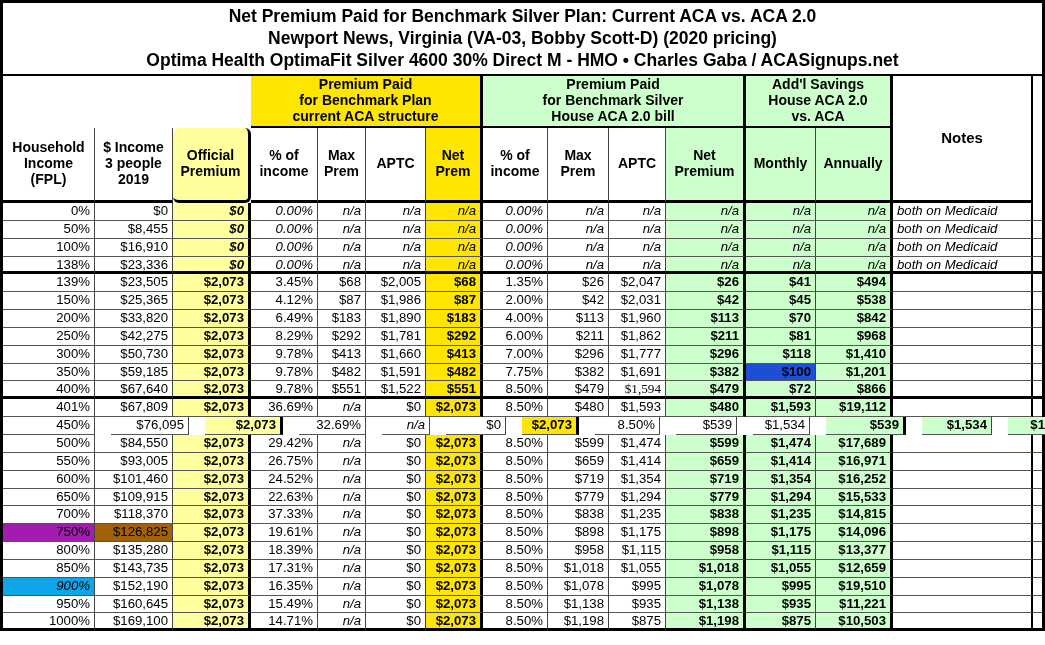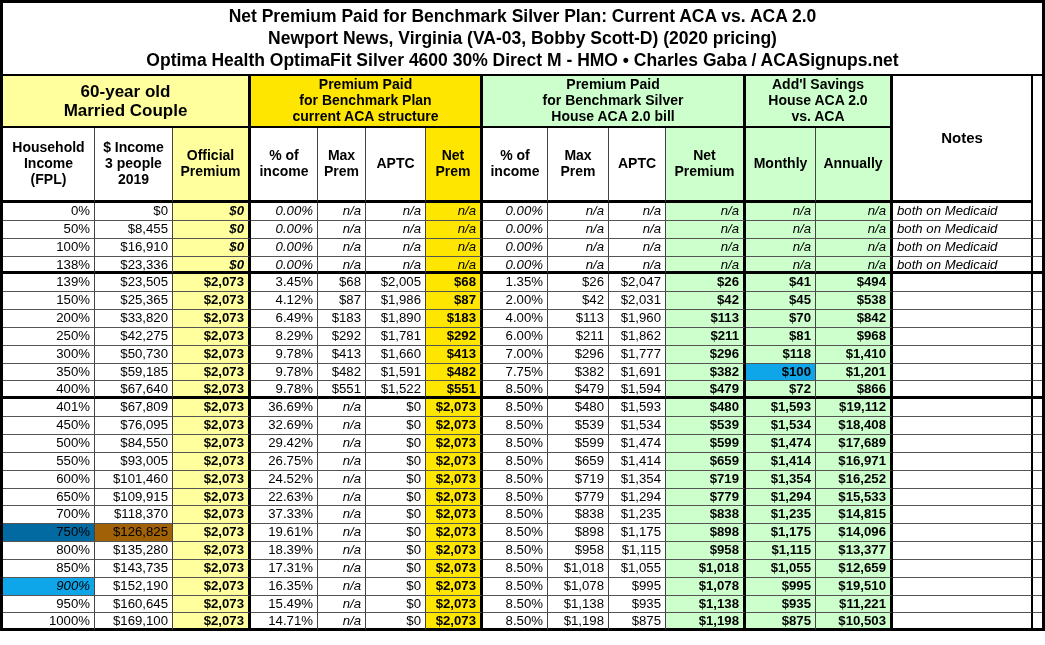--- a/index.html
+++ b/index.html
@@ -33,40 +33,38 @@
 </head>
 <body>
 
 <div id="frame">
   <div id="title-block">
     <div>Net Premium Paid for Benchmark Silver Plan: Current ACA vs. ACA 2.0</div>
     <div>Newport News, Virginia (VA-03, Bobby Scott-D) (2020 pricing)</div>
     <div>Optima Health OptimaFit Silver 4600 30% Direct M - HMO • Charles Gaba / ACASignups.net</div>
   </div>
   <div id="header-grid" style="grid-template-columns: 92px 78px 78px 67px 48px 60px 57px 65px 61px 57px 80px 70px 77px 140px 1fr;">
-      <div class="hcell grow grow-big gb" style="background: rgb(255, 255, 158); grid-column: 1 / span 3;">60-year old
-Married Couple</div>
       <div class="hcell grow gb" style="background: rgb(255, 230, 0); grid-column: 4 / span 4;">Premium Paid
 for Benchmark Plan
 current ACA structure</div>
       <div class="hcell grow gb" style="background: rgb(204, 255, 204); grid-column: 8 / span 4;">Premium Paid
 for Benchmark Silver
 House ACA 2.0 bill</div>
       <div class="hcell grow gb" style="background: rgb(204, 255, 204); grid-column: 12 / span 2;">Add'l Savings
 House ACA 2.0
 vs. ACA</div>
       <div class="hcell notes-span gb2" style="background: rgb(255, 255, 255); grid-area: 1 / 14 / 3 / span 1;">Notes</div>
       <div class="hcell nob" style="background: rgb(255, 255, 255); grid-area: 1 / 15 / 3; border-bottom: none;"></div>
       <div class="hcell chead" style="background: rgb(255, 255, 255); grid-area: 2 / 1;">Household
 Income
 (FPL)</div>
       <div class="hcell chead" style="background: rgb(255, 255, 255); grid-area: 2 / 2;">$ Income
 3 people
 2019</div>
-      <div class="hcell chead gb" style="background: rgb(255, 255, 158); grid-area: 2 / 3;">Official
+      <div class="hcell chead gb" style="background: rgb(255, 255, 158); grid-area: 2 / 3; border-radius: 6px;">Official
 Premium</div>
       <div class="hcell chead" style="background: rgb(255, 255, 255); grid-area: 2 / 4;">% of
 income</div>
       <div class="hcell chead" style="background: rgb(255, 255, 255); grid-area: 2 / 5;">Max
 Prem</div>
       <div class="hcell chead" style="background: rgb(255, 255, 255); grid-area: 2 / 6;">APTC</div>
       <div class="hcell chead gb" style="background: rgb(255, 230, 0); grid-area: 2 / 7;">Net
 Prem</div>
       <div class="hcell chead" style="background: rgb(255, 255, 255); grid-area: 2 / 8;">% of
 income</div>
@@ -237,36 +235,36 @@
         <div class="cell" style="background: rgb(255, 255, 255);">$59,185</div>
         <div class="cell b gb" style="background: rgb(255, 255, 158);">$2,073</div>
         <div class="cell" style="background: rgb(255, 255, 255);">9.78%</div>
         <div class="cell" style="background: rgb(255, 255, 255);">$482</div>
         <div class="cell" style="background: rgb(255, 255, 255);">$1,591</div>
         <div class="cell b gb" style="background: rgb(255, 230, 0);">$482</div>
         <div class="cell" style="background: rgb(255, 255, 255);">7.75%</div>
         <div class="cell" style="background: rgb(255, 255, 255);">$382</div>
         <div class="cell" style="background: rgb(255, 255, 255);">$1,691</div>
         <div class="cell b gb" style="background: rgb(204, 255, 204);">$382</div>
-        <div class="cell b" style="background: #0ea5e9;">$100</div>
+        <div class="cell b" style="background: #1d4ed8;">$100</div>
         <div class="cell b gb" style="background: rgb(204, 255, 204);">$1,201</div>
         <div class="cell i left gb2" style="background: rgb(255, 255, 255);"></div>
         <div class="cell filler" style="background: rgb(255, 255, 255);"></div>
       </div>
       <div class="drow thick-bottom" style="grid-template-columns: 92px 78px 78px 67px 48px 60px 57px 65px 61px 57px 80px 70px 77px 140px 1fr;">
         <div class="cell" style="background: rgb(255, 255, 255);">400%</div>
         <div class="cell" style="background: rgb(255, 255, 255);">$67,640</div>
         <div class="cell b gb" style="background: rgb(255, 255, 158);">$2,073</div>
         <div class="cell" style="background: rgb(255, 255, 255);">9.78%</div>
         <div class="cell" style="background: rgb(255, 255, 255);">$551</div>
         <div class="cell" style="background: rgb(255, 255, 255);">$1,522</div>
         <div class="cell b gb" style="background: rgb(255, 230, 0);">$551</div>
         <div class="cell" style="background: rgb(255, 255, 255);">8.50%</div>
         <div class="cell" style="background: rgb(255, 255, 255);">$479</div>
-        <div class="cell" style="background: rgb(255, 255, 255);">$1,594</div>
+        <div class="cell" style="background: rgb(255, 255, 255); font-family: Liberation Serif, serif;">$1,594</div>
         <div class="cell b gb" style="background: rgb(204, 255, 204);">$479</div>
         <div class="cell b" style="background: rgb(204, 255, 204);">$72</div>
         <div class="cell b gb" style="background: rgb(204, 255, 204);">$866</div>
         <div class="cell i left gb2" style="background: rgb(255, 255, 255);"></div>
         <div class="cell filler" style="background: rgb(255, 255, 255);"></div>
       </div>
       <div class="drow" style="grid-template-columns: 92px 78px 78px 67px 48px 60px 57px 65px 61px 57px 80px 70px 77px 140px 1fr;">
         <div class="cell" style="background: rgb(255, 255, 255);">401%</div>
         <div class="cell" style="background: rgb(255, 255, 255);">$67,809</div>
         <div class="cell b gb" style="background: rgb(255, 255, 158);">$2,073</div>
@@ -276,21 +274,21 @@
         <div class="cell b gb" style="background: rgb(255, 230, 0);">$2,073</div>
         <div class="cell" style="background: rgb(255, 255, 255);">8.50%</div>
         <div class="cell" style="background: rgb(255, 255, 255);">$480</div>
         <div class="cell" style="background: rgb(255, 255, 255);">$1,593</div>
         <div class="cell b gb" style="background: rgb(204, 255, 204);">$480</div>
         <div class="cell b" style="background: rgb(204, 255, 204);">$1,593</div>
         <div class="cell b gb" style="background: rgb(204, 255, 204);">$19,112</div>
         <div class="cell i left gb2" style="background: rgb(255, 255, 255);"></div>
         <div class="cell filler" style="background: rgb(255, 255, 255);"></div>
       </div>
-      <div class="drow" style="grid-template-columns: 92px 78px 78px 67px 48px 60px 57px 65px 61px 57px 80px 70px 77px 140px 1fr;">
+      <div class="drow" style="grid-template-columns: 92px 78px 78px 67px 48px 60px 57px 65px 61px 57px 80px 70px 77px 140px 1fr; gap: 16px;">
         <div class="cell" style="background: rgb(255, 255, 255);">450%</div>
         <div class="cell" style="background: rgb(255, 255, 255);">$76,095</div>
         <div class="cell b gb" style="background: rgb(255, 255, 158);">$2,073</div>
         <div class="cell" style="background: rgb(255, 255, 255);">32.69%</div>
         <div class="cell i" style="background: rgb(255, 255, 255);">n/a</div>
         <div class="cell" style="background: rgb(255, 255, 255);">$0</div>
         <div class="cell b gb" style="background: rgb(255, 230, 0);">$2,073</div>
         <div class="cell" style="background: rgb(255, 255, 255);">8.50%</div>
         <div class="cell" style="background: rgb(255, 255, 255);">$539</div>
         <div class="cell" style="background: rgb(255, 255, 255);">$1,534</div>
@@ -379,21 +377,21 @@
         <div class="cell" style="background: rgb(255, 255, 255);">8.50%</div>
         <div class="cell" style="background: rgb(255, 255, 255);">$838</div>
         <div class="cell" style="background: rgb(255, 255, 255);">$1,235</div>
         <div class="cell b gb" style="background: rgb(204, 255, 204);">$838</div>
         <div class="cell b" style="background: rgb(204, 255, 204);">$1,235</div>
         <div class="cell b gb" style="background: rgb(204, 255, 204);">$14,815</div>
         <div class="cell i left gb2" style="background: rgb(255, 255, 255);"></div>
         <div class="cell filler" style="background: rgb(255, 255, 255);"></div>
       </div>
       <div class="drow" style="grid-template-columns: 92px 78px 78px 67px 48px 60px 57px 65px 61px 57px 80px 70px 77px 140px 1fr;">
-        <div class="cell" style="background: #0369a1;">750%</div>
+        <div class="cell" style="background: #a21caf;">750%</div>
         <div class="cell" style="background: #a16207;">$126,825</div>
         <div class="cell b gb" style="background: rgb(255, 255, 158);">$2,073</div>
         <div class="cell" style="background: rgb(255, 255, 255);">19.61%</div>
         <div class="cell i" style="background: rgb(255, 255, 255);">n/a</div>
         <div class="cell" style="background: rgb(255, 255, 255);">$0</div>
         <div class="cell b gb" style="background: rgb(255, 230, 0);">$2,073</div>
         <div class="cell" style="background: rgb(255, 255, 255);">8.50%</div>
         <div class="cell" style="background: rgb(255, 255, 255);">$898</div>
         <div class="cell" style="background: rgb(255, 255, 255);">$1,175</div>
         <div class="cell b gb" style="background: rgb(204, 255, 204);">$898</div>

